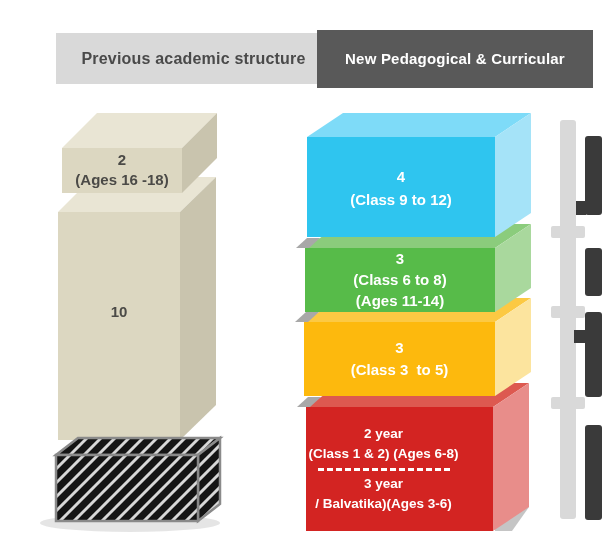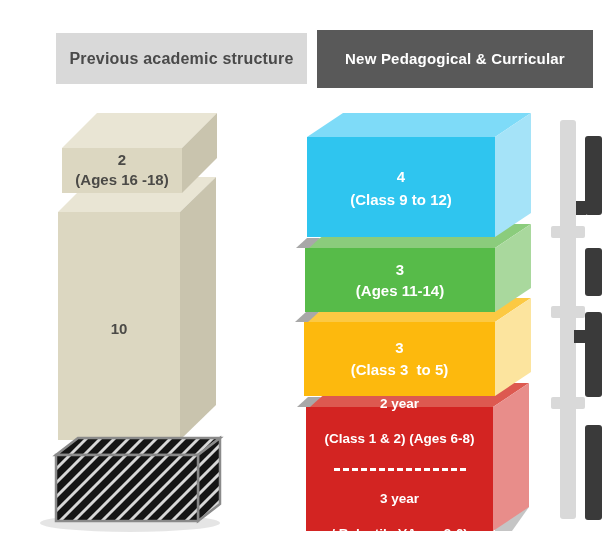--- a/index.html
+++ b/index.html
@@ -5,34 +5,34 @@
   html,body{margin:0;padding:0;background:#ffffff;}
   .stage{
     position:relative;width:607px;height:537px;overflow:hidden;
     font-family:"Liberation Sans",sans-serif;background:#ffffff;
   }
   .stage svg{position:absolute;left:0;top:0;}
   .hdr{
     position:absolute;display:flex;align-items:center;justify-content:center;
     text-align:center;font-weight:bold;letter-spacing:.2px;
   }
-  .hdr-prev{left:56px;top:33px;width:251px;height:51px;background:#d9d9d9;color:#4a4a4a;font-size:16px;}
+  .hdr-prev{left:56px;top:33px;width:251px;height:51px;background:#d9d9d9;color:#4a4a4a;font-size:16px;padding-left:12px;}
   .hdr-new{left:317px;top:30px;width:276px;height:58px;background:#595959;color:#ffffff;font-size:15px;line-height:22px;flex-direction:column;gap:8px;}
   .blk-text{
     position:absolute;display:flex;flex-direction:column;align-items:center;justify-content:center;
     text-align:center;font-weight:bold;white-space:pre-wrap;
   }
   .beige-text{color:#4b4a47;font-size:15px;line-height:20px;}
   .light-text{color:#ffffff;}
   .t-blue{left:307px;top:146px;width:188px;height:84px;font-size:15px;line-height:23px;}
   .t-green{left:305px;top:247px;width:190px;height:65px;font-size:15px;line-height:21px;}
   .t-yellow{left:304px;top:321px;width:191px;height:75px;font-size:15px;line-height:22px;}
-  .t-red{left:306px;top:407px;width:187px;height:124px;font-size:13.5px;line-height:20px;gap:15px;}
+  .t-red{left:290px;top:407px;width:187px;height:124px;font-size:13.5px;line-height:20px;}
   .t-prev2{left:62px;top:147px;width:120px;height:46px;}
-  .t-prev10{left:58px;top:299px;width:122px;height:60px;}
+  .t-prev10{left:58px;top:282px;width:122px;height:60px;}
   .dash-div{width:132px;border-top:3px dashed #ffffff;margin:4px auto 3px;}
 </style>
 </head>
 <body>
 
 <div class="stage">
 
   <svg width="607" height="537" viewBox="0 0 607 537">
     <defs>
       <pattern id="hatch" width="14" height="14" patternUnits="userSpaceOnUse">
@@ -101,20 +101,21 @@
   <div class="blk-text beige-text t-prev10">
     <div>10</div>
   </div>
 
   <div class="blk-text light-text t-blue">
     <div>4</div>
     <div>(Class 9 to 12)</div>
   </div>
   <div class="blk-text light-text t-green">
     <div>3</div>
+    <div>(Class 6 to 8)</div>
     <div>(Ages 11-14)</div>
   </div>
   <div class="blk-text light-text t-yellow">
     <div>3</div>
     <div>(Class 3  to 5)</div>
   </div>
   <div class="blk-text light-text t-red">
     <div>2 year</div>
     <div>(Class 1 &amp; 2) (Ages 6-8)</div>
     <div class="dash-div"></div>

